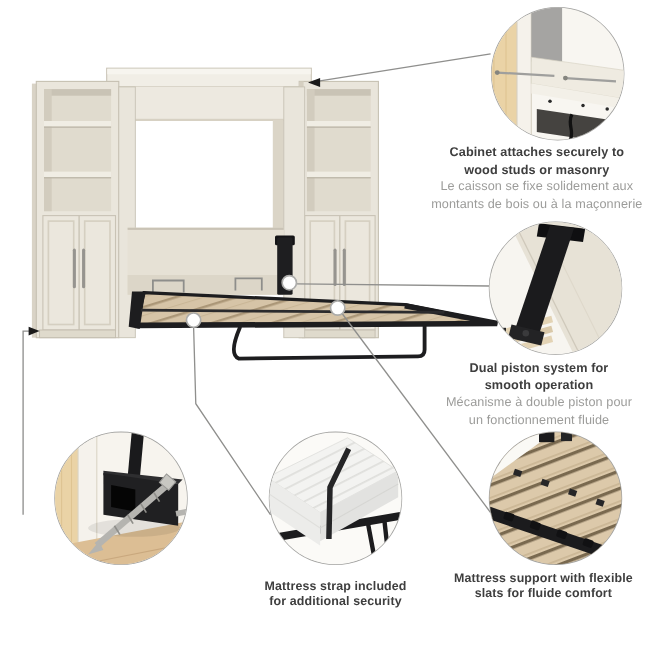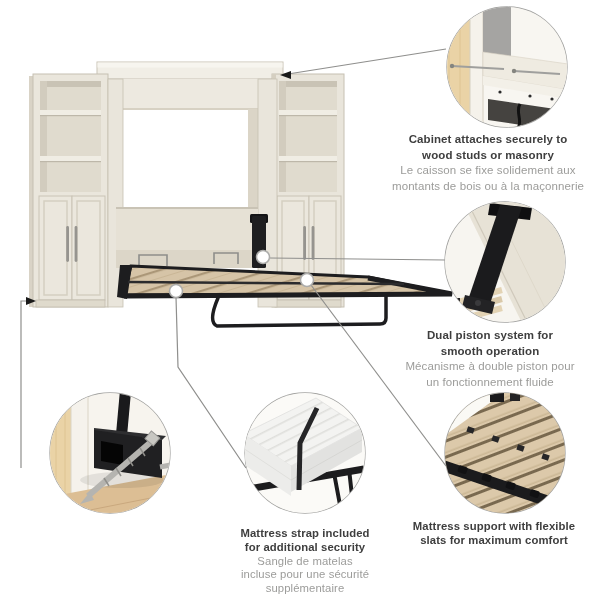--- a/index.html
+++ b/index.html
@@ -270,23 +270,20 @@
   <div class="en">Dual piston system for
 smooth operation</div>
   <div class="fr">Mécanisme à double piston pour
 un fonctionnement fluide</div>
 </div>
 
 
 <div class="callout-text bottom-row" style="left:195px;top:526px;width:220px;">
   <div class="en">Mattress strap included
 for additional security</div>
-  <div class="fr">Sangle de matelas
-incluse pour une sécurité
-supplémentaire</div>
 </div>
 
 <div class="callout-text bottom-row" style="left:388px;top:519px;width:212px;">
   <div class="en">Mattress support with flexible
-slats for maximum comfort</div>
+slats for fluide comfort</div>
 </div>
 
 </div>
 
 </body></html>

